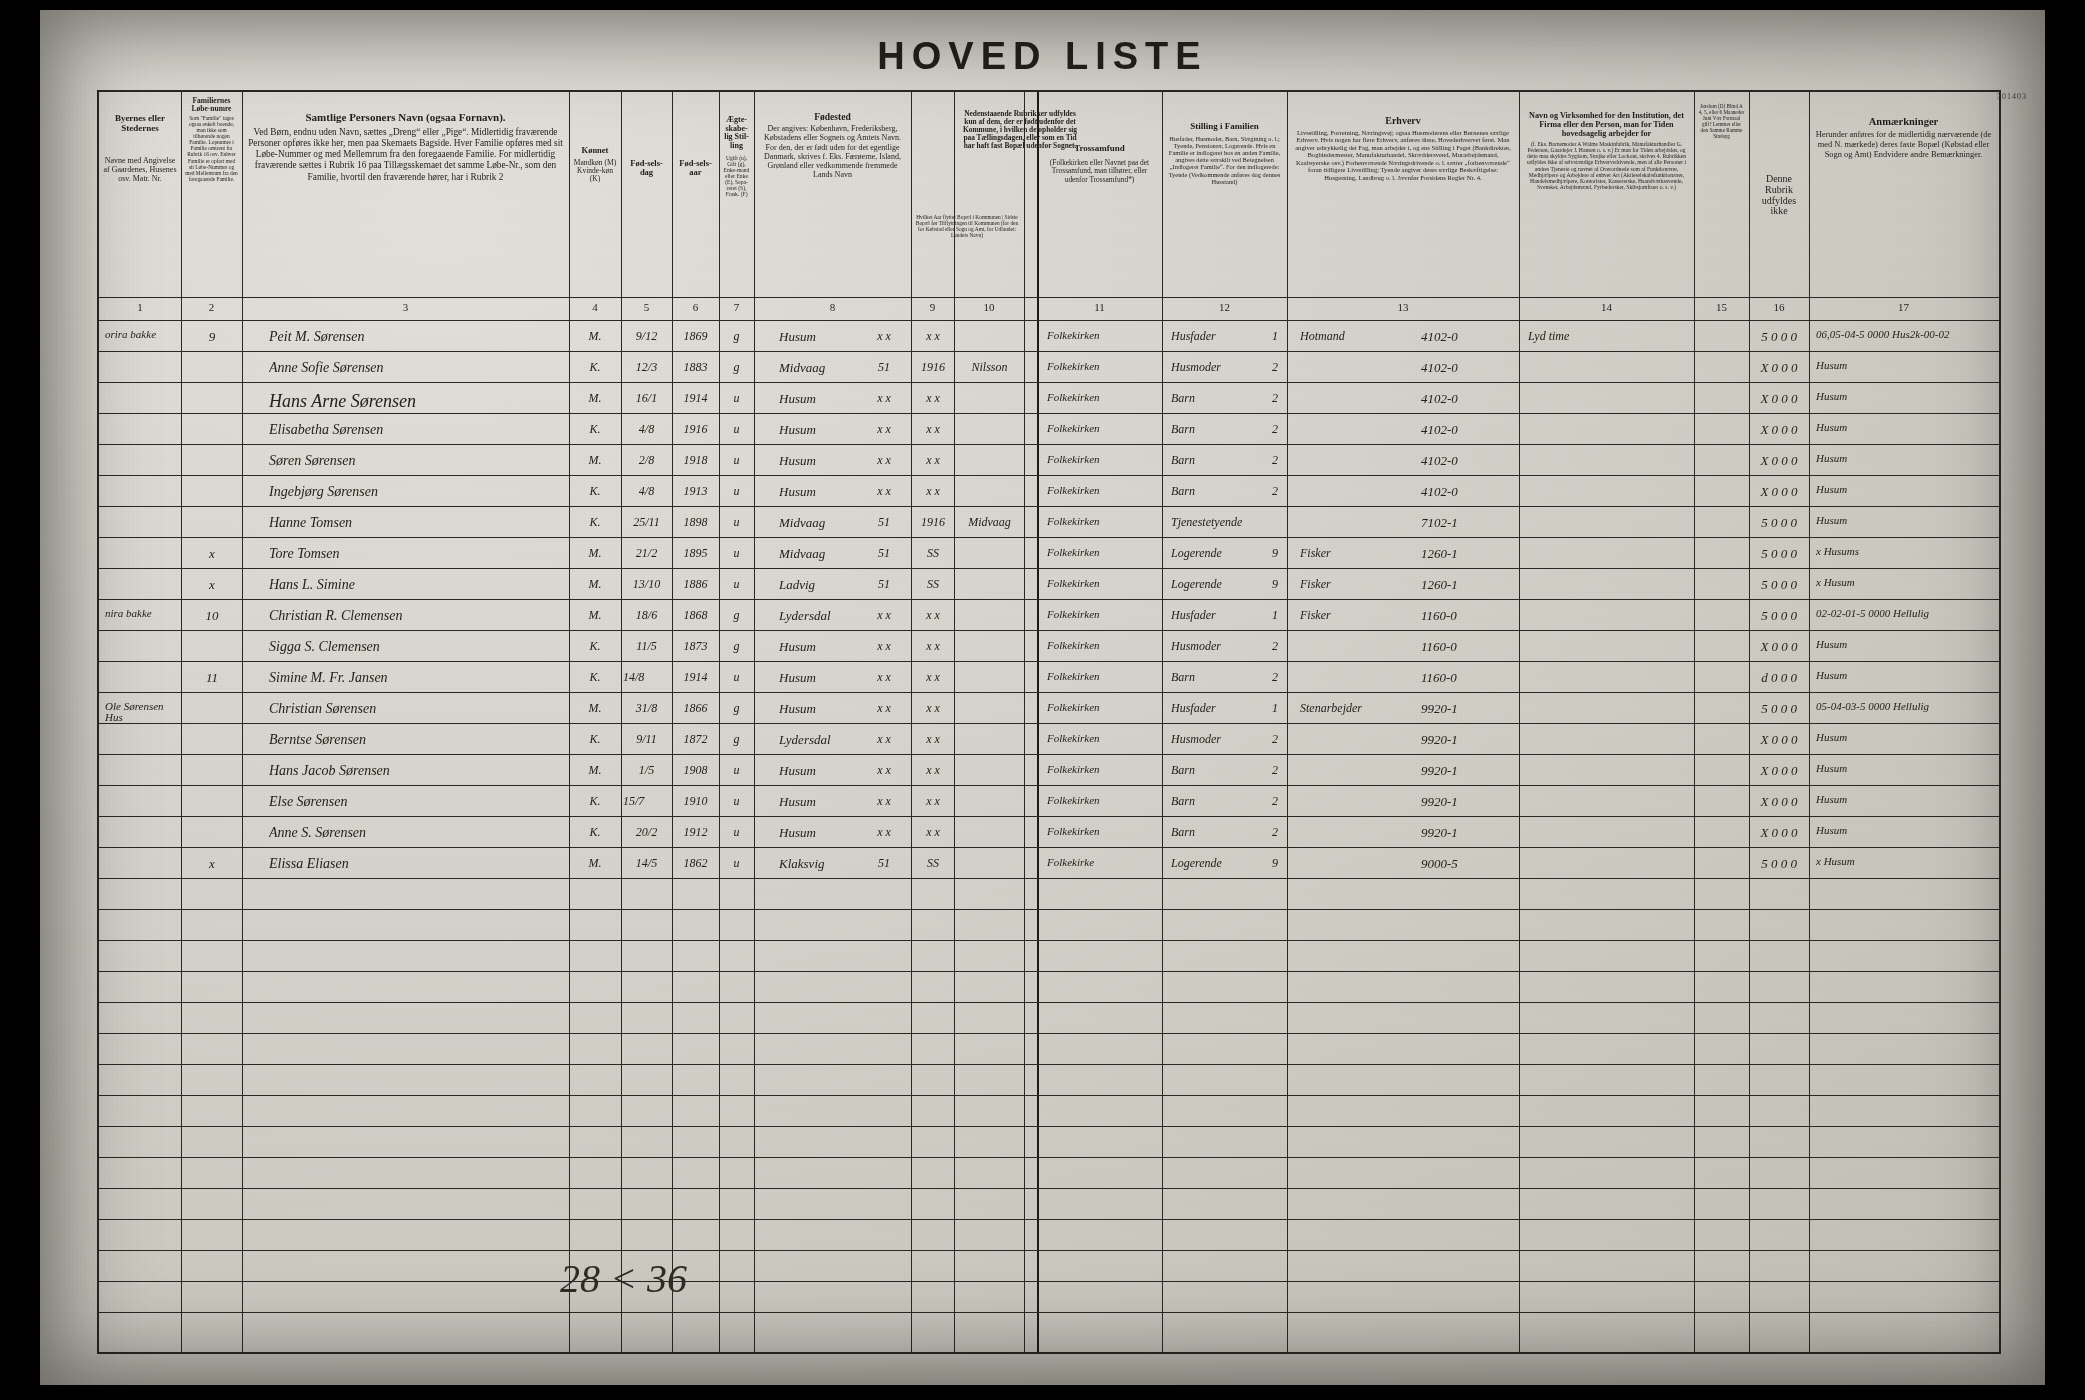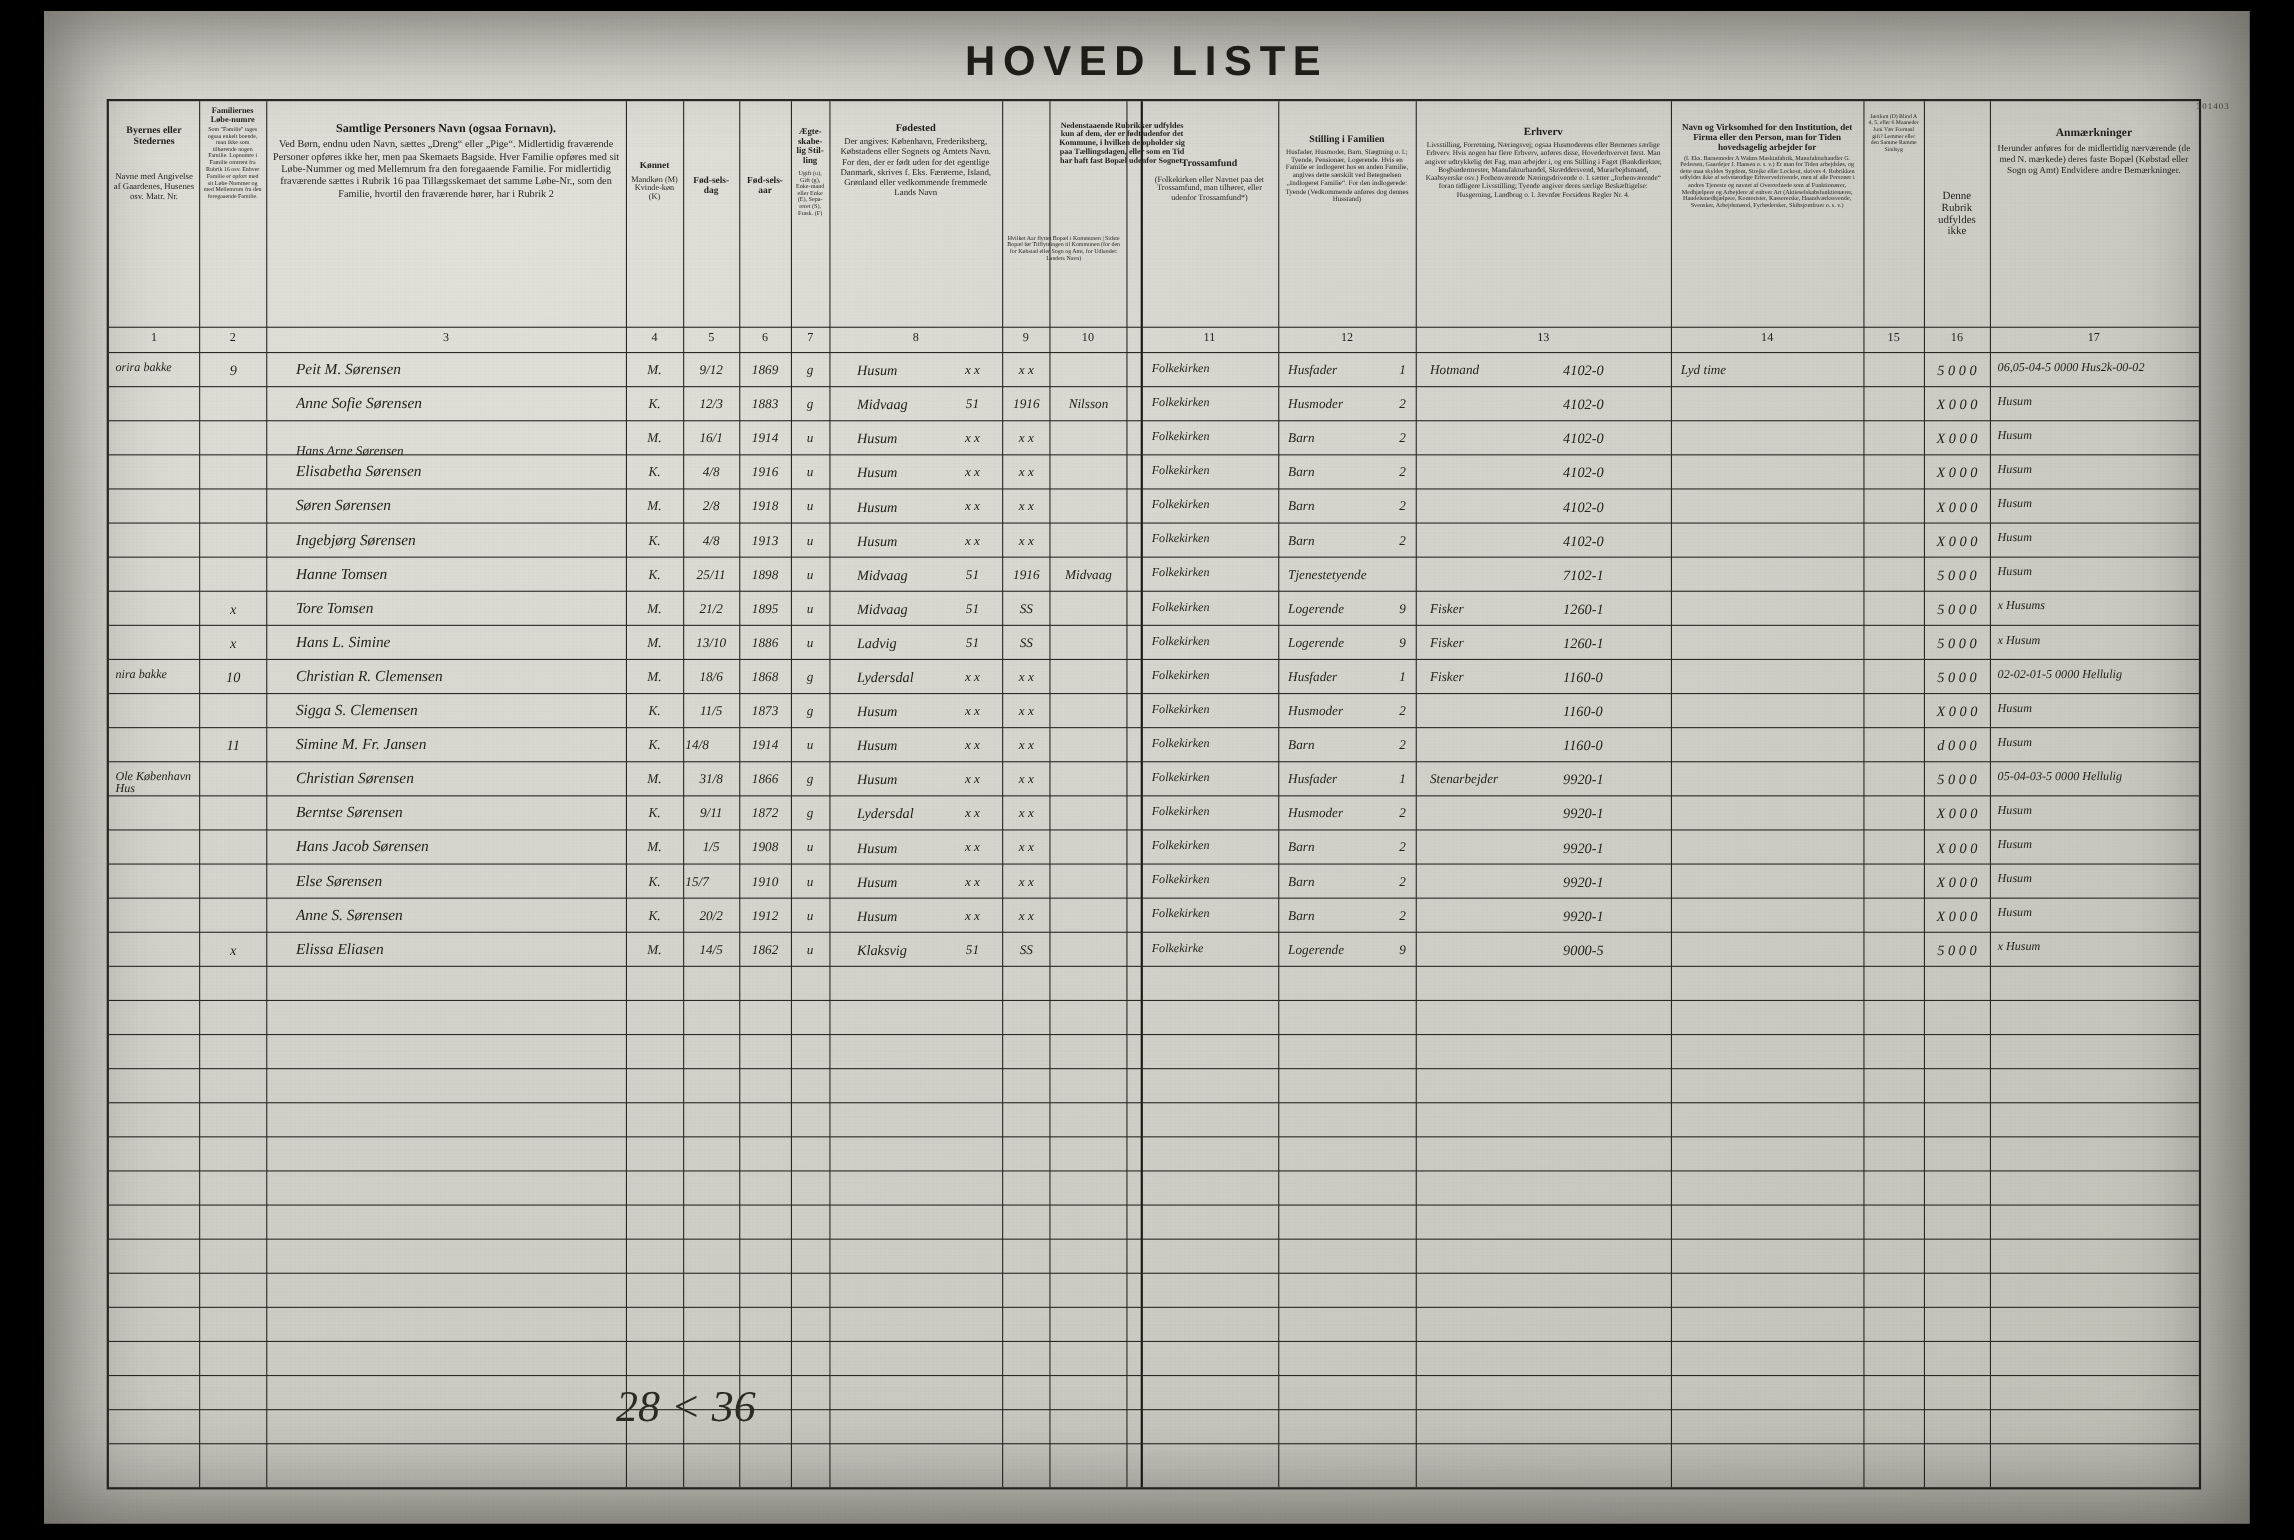--- a/index.html
+++ b/index.html
@@ -228,21 +228,21 @@
           <div class="rowtxt" style="left:680px;top:268px;font-size:13px;width:130px;overflow:hidden;">Midvaag</div>
           <div class="rowtxt" style="left:760px;width:50px;text-align:center;top:268px;font-size:12px;">51</div>
           <div class="rowtxt" style="left:815px;width:38px;text-align:center;top:268px;font-size:12px;">1916</div>
           <div class="rowtxt" style="left:858px;width:65px;text-align:center;top:268px;font-size:12px;">Nilsson</div>
           <div class="rowtxt" style="left:948px;top:268px;font-size:11px;width:113px;overflow:hidden;">Folkekirken</div>
           <div class="rowtxt" style="left:1072px;top:268px;font-size:12px;width:94px;overflow:hidden;">Husmoder</div>
           <div class="rowtxt" style="left:1166px;width:20px;text-align:center;top:268px;font-size:12px;">2</div>
           <div class="rowtxt" style="left:1322px;top:268px;font-size:13px;width:96px;overflow:hidden;">4102-0</div>
           <div class="rowtxt" style="left:1652px;width:56px;text-align:center;top:268px;font-size:13px;">X 0 0 0</div>
           <div class="rowtxt" style="left:1717px;top:268px;font-size:12px;width:181px;overflow:hidden;font-size:11px;line-height:1.0;white-space:normal;">Husum</div>
-          <div class="rowtxt" style="left:170px;top:299px;font-size:12px;width:298px;overflow:hidden;margin-top:12px;">Hans Arne Sørensen</div>
+          <div class="rowtxt" style="left:170px;top:299px;font-size:18px;width:298px;overflow:hidden;">Hans Arne Sørensen</div>
           <div class="rowtxt" style="left:472px;width:48px;text-align:center;top:299px;font-size:12px;">M.</div>
           <div class="rowtxt" style="left:524px;width:47px;text-align:center;top:299px;font-size:12px;">16/1</div>
           <div class="rowtxt" style="left:575px;width:43px;text-align:center;top:299px;font-size:12px;">1914</div>
           <div class="rowtxt" style="left:622px;width:31px;text-align:center;top:299px;font-size:12px;">u</div>
           <div class="rowtxt" style="left:680px;top:299px;font-size:13px;width:130px;overflow:hidden;">Husum</div>
           <div class="rowtxt" style="left:760px;width:50px;text-align:center;top:299px;font-size:12px;">x x</div>
           <div class="rowtxt" style="left:815px;width:38px;text-align:center;top:299px;font-size:12px;">x x</div>
           <div class="rowtxt" style="left:948px;top:299px;font-size:11px;width:113px;overflow:hidden;">Folkekirken</div>
           <div class="rowtxt" style="left:1072px;top:299px;font-size:12px;width:94px;overflow:hidden;">Barn</div>
           <div class="rowtxt" style="left:1166px;width:20px;text-align:center;top:299px;font-size:12px;">2</div>
@@ -376,21 +376,21 @@
           <div class="rowtxt" style="left:622px;width:31px;text-align:center;top:578px;font-size:12px;">u</div>
           <div class="rowtxt" style="left:680px;top:578px;font-size:13px;width:130px;overflow:hidden;">Husum</div>
           <div class="rowtxt" style="left:760px;width:50px;text-align:center;top:578px;font-size:12px;">x x</div>
           <div class="rowtxt" style="left:815px;width:38px;text-align:center;top:578px;font-size:12px;">x x</div>
           <div class="rowtxt" style="left:948px;top:578px;font-size:11px;width:113px;overflow:hidden;">Folkekirken</div>
           <div class="rowtxt" style="left:1072px;top:578px;font-size:12px;width:94px;overflow:hidden;">Barn</div>
           <div class="rowtxt" style="left:1166px;width:20px;text-align:center;top:578px;font-size:12px;">2</div>
           <div class="rowtxt" style="left:1322px;top:578px;font-size:13px;width:96px;overflow:hidden;">1160-0</div>
           <div class="rowtxt" style="left:1652px;width:56px;text-align:center;top:578px;font-size:13px;">d 0 0 0</div>
           <div class="rowtxt" style="left:1717px;top:578px;font-size:12px;width:181px;overflow:hidden;font-size:11px;line-height:1.0;white-space:normal;">Husum</div>
-          <div class="rowtxt" style="left:6px;top:609px;font-size:12px;width:76px;overflow:hidden;font-size:11px;line-height:1.0;white-space:normal;">Ole København Hus</div>
+          <div class="rowtxt" style="left:6px;top:609px;font-size:12px;width:76px;overflow:hidden;font-size:11px;line-height:1.0;white-space:normal;">Ole Sørensen Hus</div>
           <div class="rowtxt" style="left:170px;top:609px;font-size:14px;width:298px;overflow:hidden;">Christian Sørensen</div>
           <div class="rowtxt" style="left:472px;width:48px;text-align:center;top:609px;font-size:12px;">M.</div>
           <div class="rowtxt" style="left:524px;width:47px;text-align:center;top:609px;font-size:12px;">31/8</div>
           <div class="rowtxt" style="left:575px;width:43px;text-align:center;top:609px;font-size:12px;">1866</div>
           <div class="rowtxt" style="left:622px;width:31px;text-align:center;top:609px;font-size:12px;">g</div>
           <div class="rowtxt" style="left:680px;top:609px;font-size:13px;width:130px;overflow:hidden;">Husum</div>
           <div class="rowtxt" style="left:760px;width:50px;text-align:center;top:609px;font-size:12px;">x x</div>
           <div class="rowtxt" style="left:815px;width:38px;text-align:center;top:609px;font-size:12px;">x x</div>
           <div class="rowtxt" style="left:948px;top:609px;font-size:11px;width:113px;overflow:hidden;">Folkekirken</div>
           <div class="rowtxt" style="left:1072px;top:609px;font-size:12px;width:94px;overflow:hidden;">Husfader</div>

